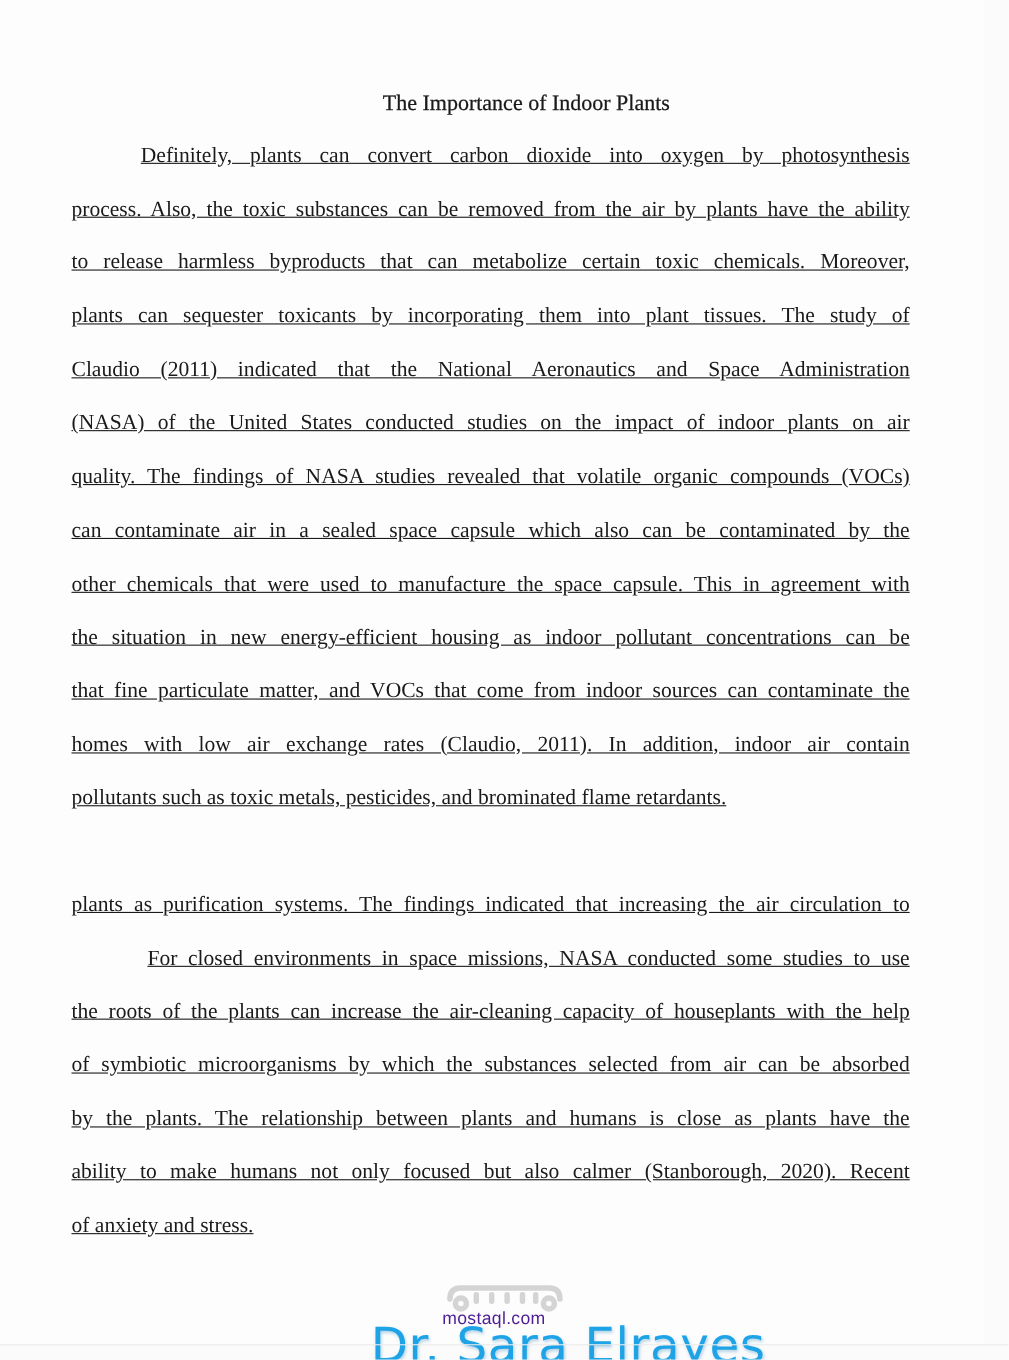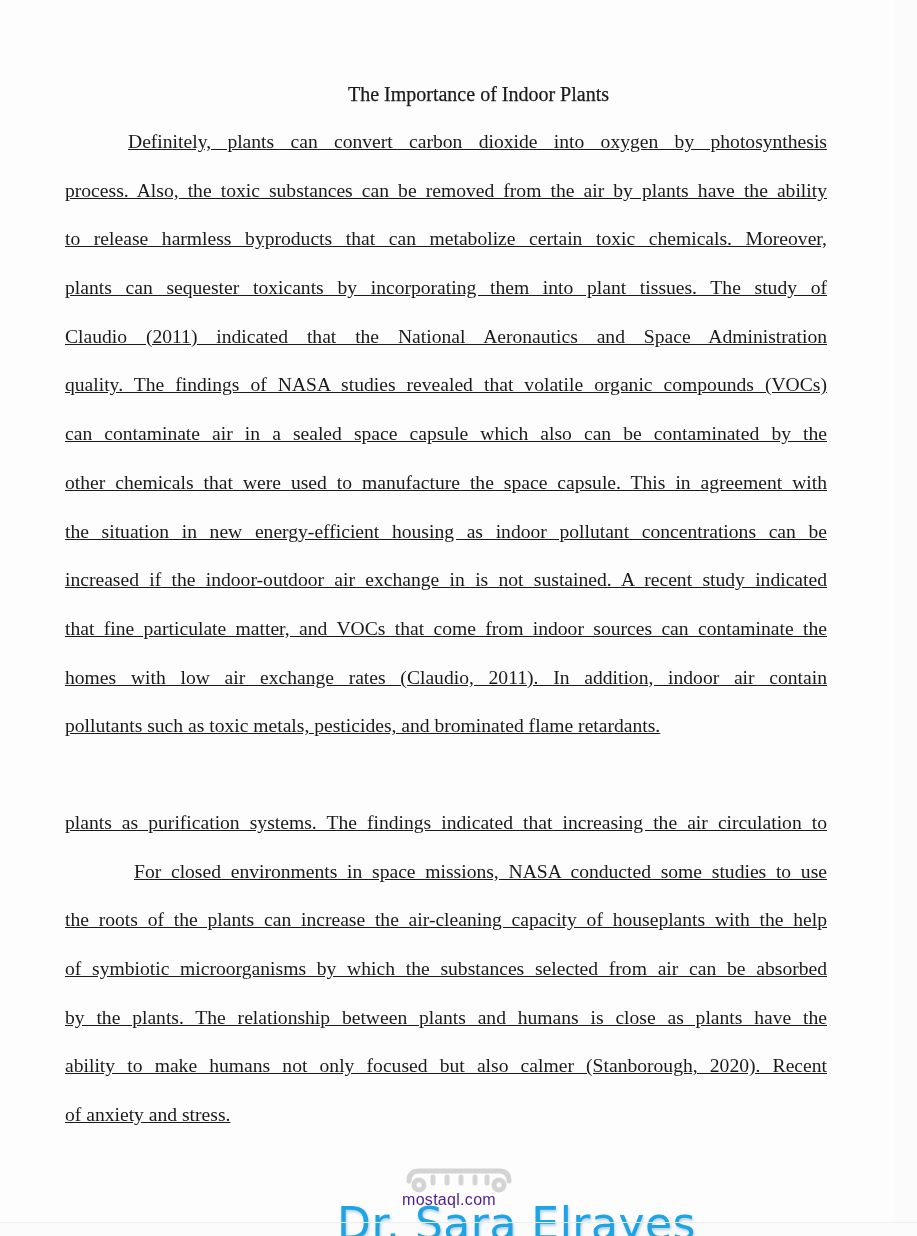--- a/index.html
+++ b/index.html
@@ -57,25 +57,25 @@
 
 <div class="page">
   <div class="title">The Importance of Indoor Plants</div>
 
   <div class="body-text" style="top:118px;">
     <span class="line indent">Definitely, plants can convert carbon dioxide into oxygen by photosynthesis</span>
     <span class="line">process. Also, the toxic substances can be removed from the air by plants have the ability</span>
     <span class="line">to release harmless byproducts that can metabolize certain toxic chemicals. Moreover,</span>
     <span class="line">plants can sequester toxicants by incorporating them into plant tissues. The study of</span>
     <span class="line">Claudio (2011) indicated that the National Aeronautics and Space Administration</span>
+    <span class="line">(NASA) of the United States conducted studies on the impact of indoor plants on air</span>
     <span class="line">quality. The findings of NASA studies revealed that volatile organic compounds (VOCs)</span>
     <span class="line">can contaminate air in a sealed space capsule which also can be contaminated by the</span>
     <span class="line">other chemicals that were used to manufacture the space capsule. This in agreement with</span>
     <span class="line">the situation in new energy-efficient housing as  indoor pollutant concentrations can be</span>
-    <span class="line">increased if the indoor-outdoor air exchange in is not sustained. A recent study indicated</span>
     <span class="line">that fine particulate matter, and VOCs that come from indoor sources can contaminate the</span>
     <span class="line">homes with low air exchange rates (Claudio, 2011). In addition, indoor air contain</span>
     <span class="line last">pollutants such as toxic metals, pesticides, and brominated flame retardants.</span>
   </div>
 
   <div class="body-text" style="top:799px;">
     <span class="line">plants as purification systems. The findings indicated that increasing the air circulation to</span>
     <span class="line indent2">For closed environments in space missions, NASA conducted some studies to use</span>
     <span class="line">the roots of the plants can increase the air-cleaning capacity of houseplants with the help</span>
     <span class="line">of symbiotic microorganisms by which the substances selected from air can be absorbed</span>

